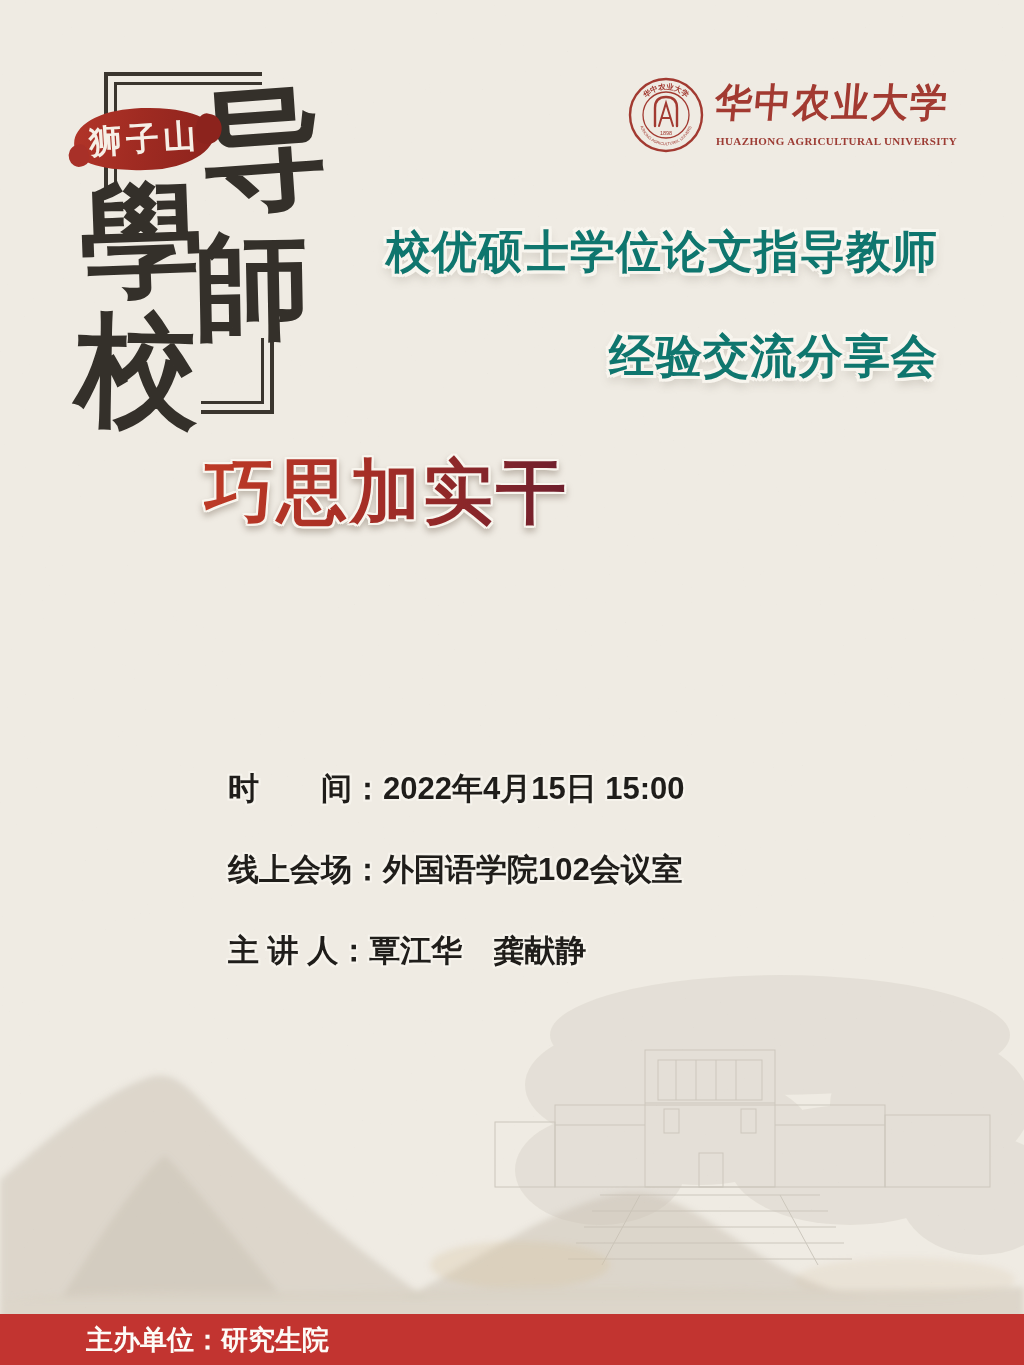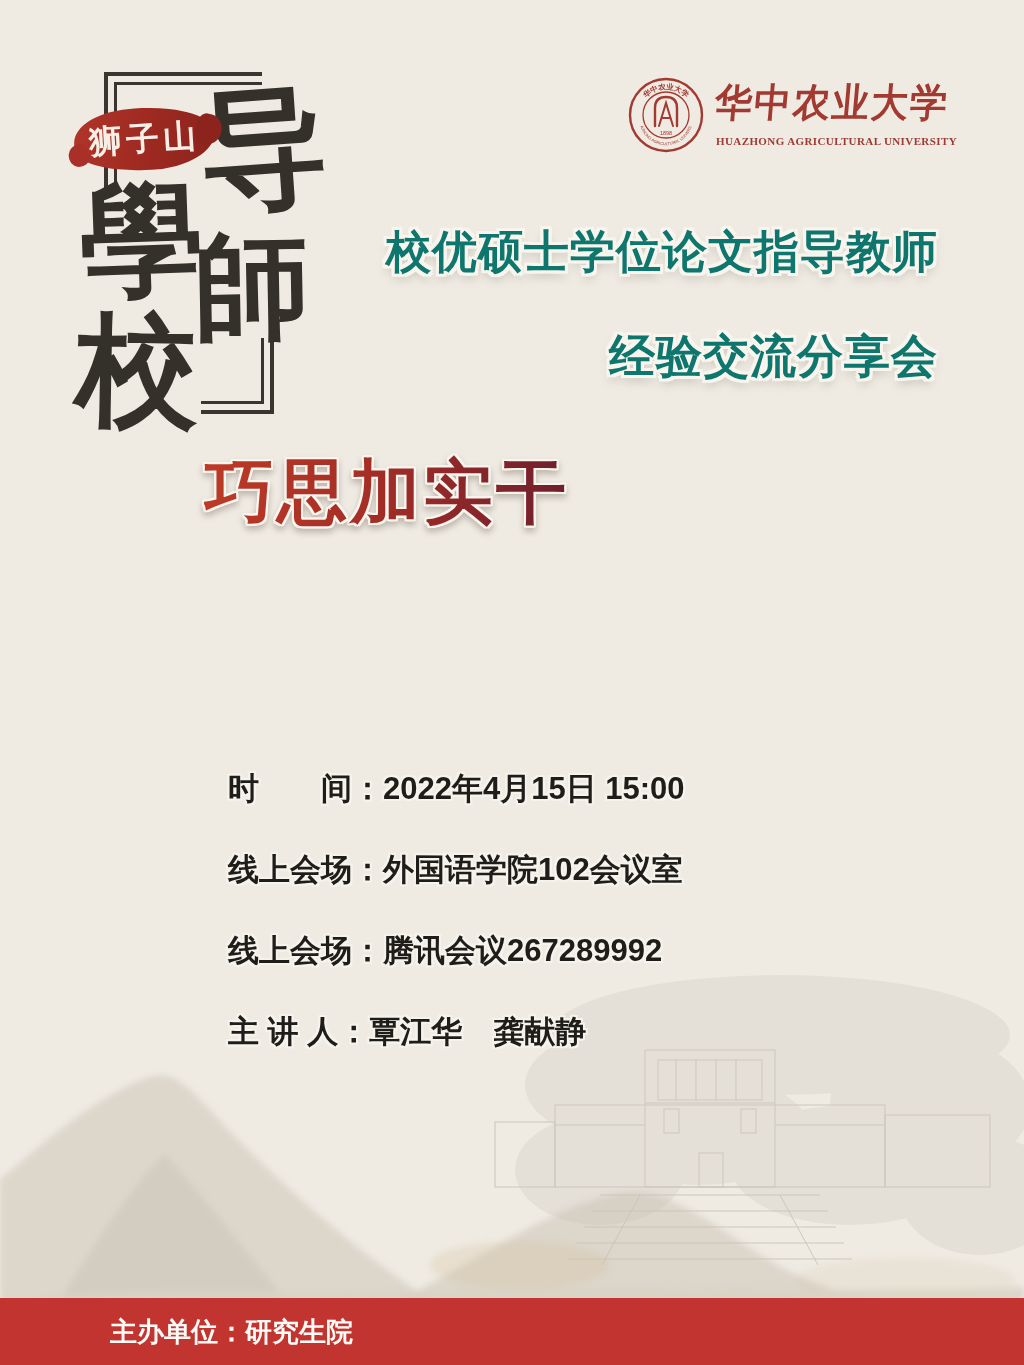--- a/index.html
+++ b/index.html
@@ -72,22 +72,22 @@
   
   .details{position:absolute;left:228px;top:748px;z-index:2;color:#1f1d1a;
     font-size:31px;font-weight:700;margin-top:20px;}
   .drow{margin-bottom:39px;white-space:nowrap;}
   .outline-w2{text-shadow:
     -2px -2px 0 #f6f3ec,0 -2px 0 #f6f3ec,2px -2px 0 #f6f3ec,
     -2px 0 0 #f6f3ec,2px 0 0 #f6f3ec,
     -2px 2px 0 #f6f3ec,0 2px 0 #f6f3ec,2px 2px 0 #f6f3ec;}
 
   
-  .footer{position:absolute;left:0;bottom:0;width:1024px;height:67px;background:#c23430;
-    display:flex;align-items:center;box-sizing:border-box;padding-left:110px;gap:95px;
+  .footer{position:absolute;left:0;bottom:0;width:1024px;height:51px;background:#c23430;
+    display:flex;align-items:center;box-sizing:border-box;padding-left:86px;gap:95px;
     color:#fdfbf7;font-size:27px;font-weight:700;z-index:6;}
   .fitem{white-space:nowrap;}
 </style>
 </head>
 <body>
 
 <div class="poster">
 
   <svg class="bg-art" width="1024" height="400" viewBox="0 0 1024 400">
     <defs>
@@ -191,23 +191,20 @@
   </div>
 
   <div class="details">
     <div class="drow outline-w2">
       <span class="dlabel">时　　间：</span><span class="dvalue">2022年4月15日 15:00</span>
     </div>
     <div class="drow outline-w2">
       <span class="dlabel">线上会场：</span><span class="dvalue">外国语学院102会议室</span>
     </div>
     <div class="drow outline-w2">
-      <span class="dlabel">线上会场：</span><span class="dvalue">腾讯会议267289992</span>
-    </div>
-    <div class="drow outline-w2">
       <span class="dlabel">主 讲 人：</span><span class="dvalue">覃江华　龚献静</span>
     </div>
   </div>
 
   <svg class="texture" width="1024" height="1365" viewBox="0 0 1024 1365">
     <defs>
       <filter id="grain">
         <feTurbulence type="fractalNoise" baseFrequency="0.55" numOctaves="2" seed="3"></feTurbulence>
         <feColorMatrix type="matrix" values="0 0 0 0 0.45  0 0 0 0 0.42  0 0 0 0 0.36  0 0 0 0.9 -0.74"></feColorMatrix>
       </filter>

